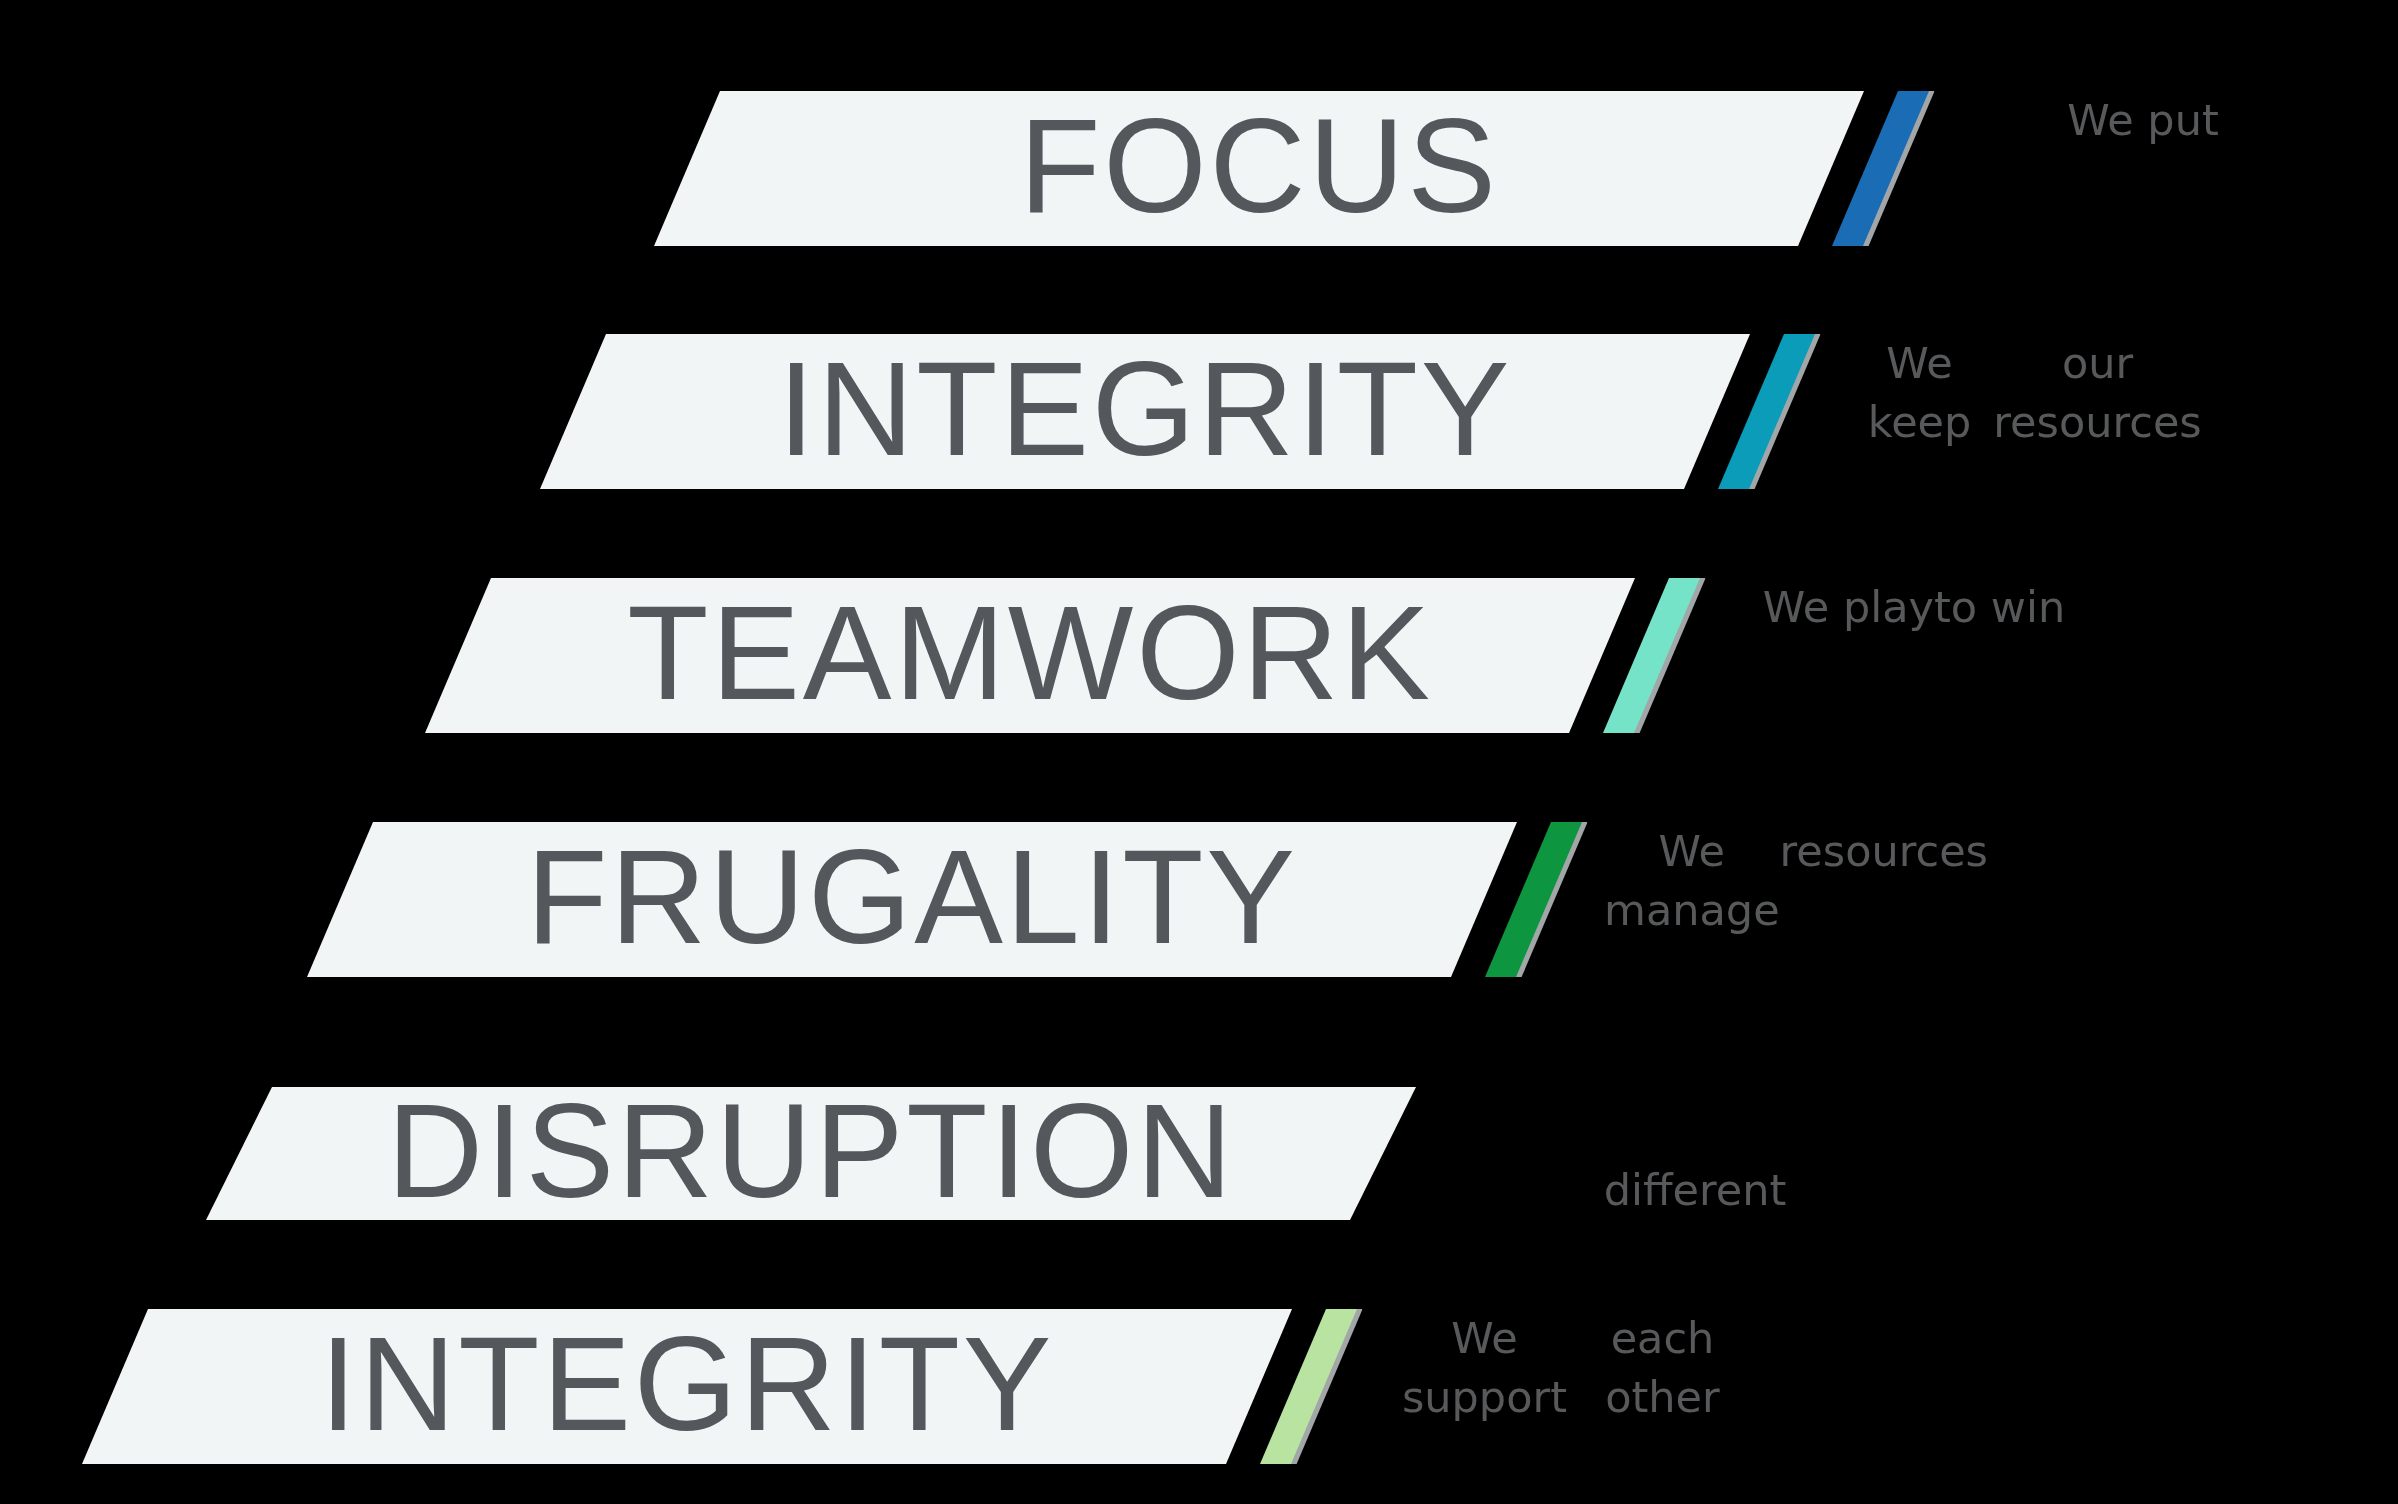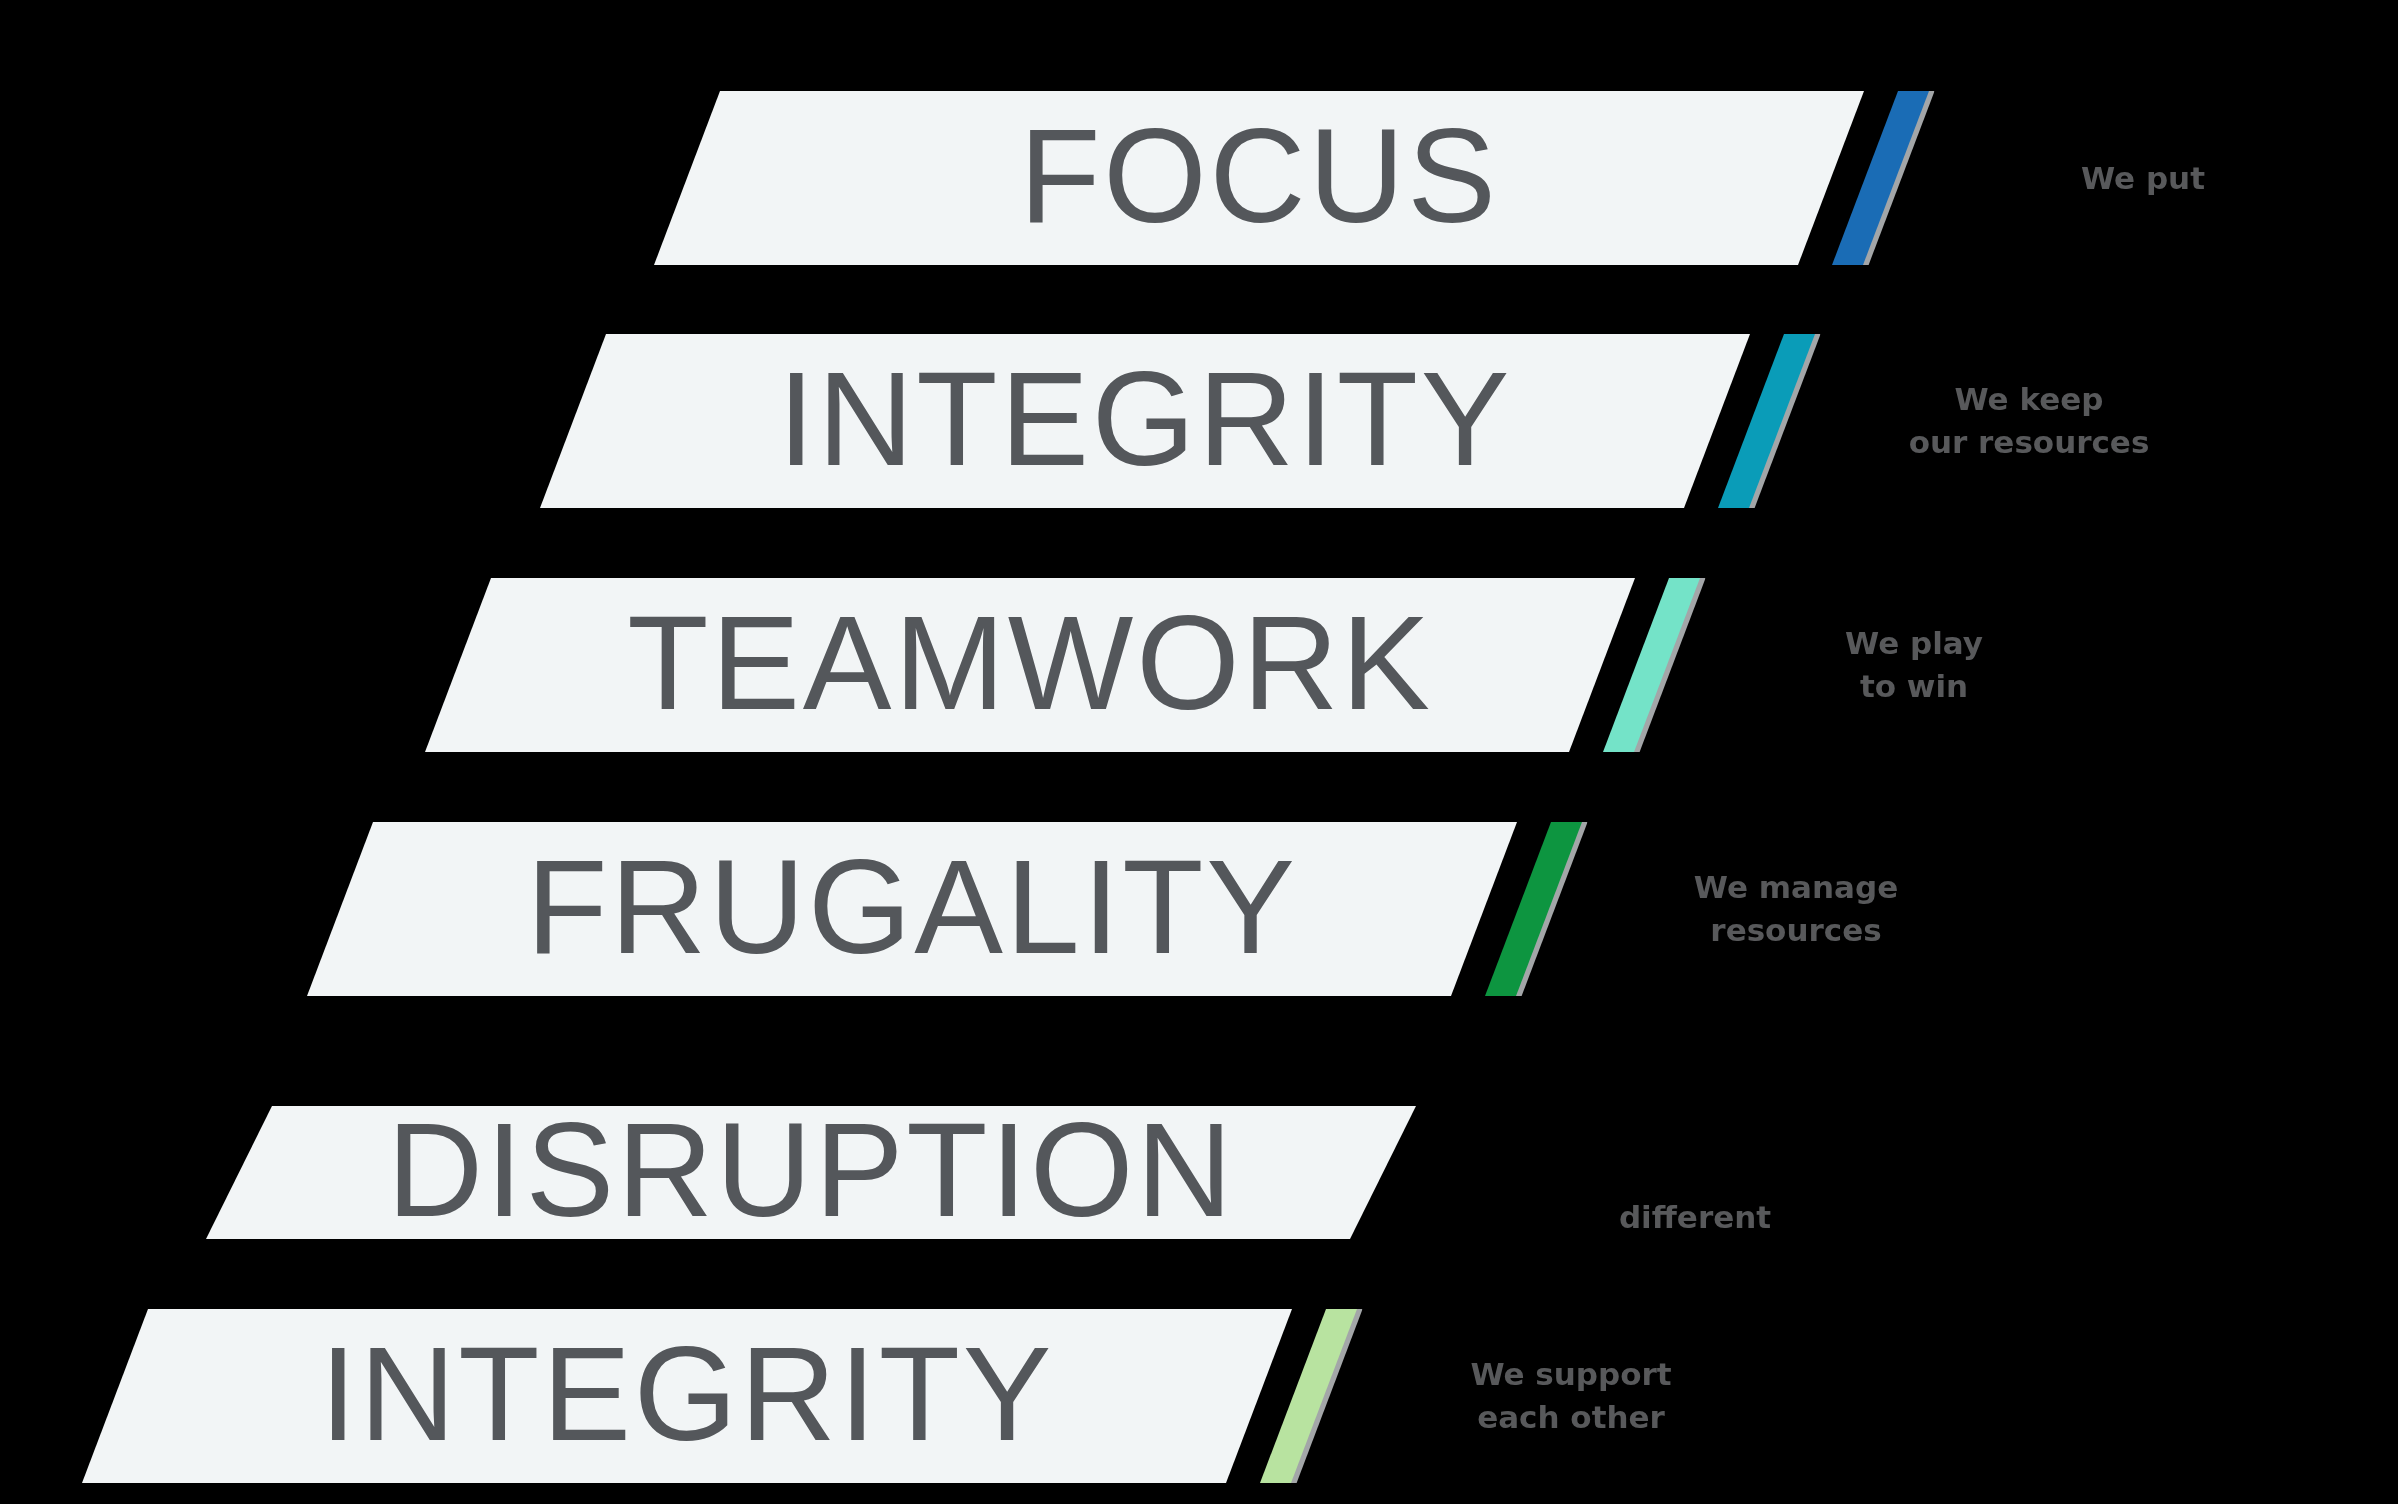--- a/index.html
+++ b/index.html
@@ -14,21 +14,21 @@
     overflow: hidden;
     font-family: "Liberation Sans", sans-serif;
   }
   .stage {
     position: absolute;
     inset: 0;
   }
   
   .row {
     position: absolute;
-    height: 174px;
+    height: 155px;
     display: flex;
     align-items: stretch;
     gap: 8px;
   }
   .row:nth-of-type(1) { top: 91px;   left: 654px; }
   .row:nth-of-type(2) { top: 334px;  left: 540px; }
   .row:nth-of-type(3) { top: 578px;  left: 425px; }
   .row:nth-of-type(4) { top: 822px;  left: 307px; }
   .row:nth-of-type(5) { top: 1065px; left: 206px; align-items: flex-end; }
   .row:nth-of-type(6) { top: 1309px; left: 82px;  }
@@ -71,26 +71,25 @@
     inset: 0;
     clip-path: polygon(66px 0, 97px 0, 31px 100%, 0 100%);
     background: var(--accent, #888);
   }
 
   
   .caption {
     width: 356px;
     margin-left: 28px;
     display: flex;
-    flex-direction: column;
     justify-content: center;
     text-align: center;
     font-family: "DejaVu Sans", sans-serif;
-    font-weight: 700;
-    font-size: 31px;
+    font-weight: 400;
+    font-size: 43px;
     line-height: 1.38;
     color: #58595b;
     flex: 0 0 auto;
   }
   .caption span { display: block; }
 </style>
 </head>
 <body>
 
 <div class="stage">

